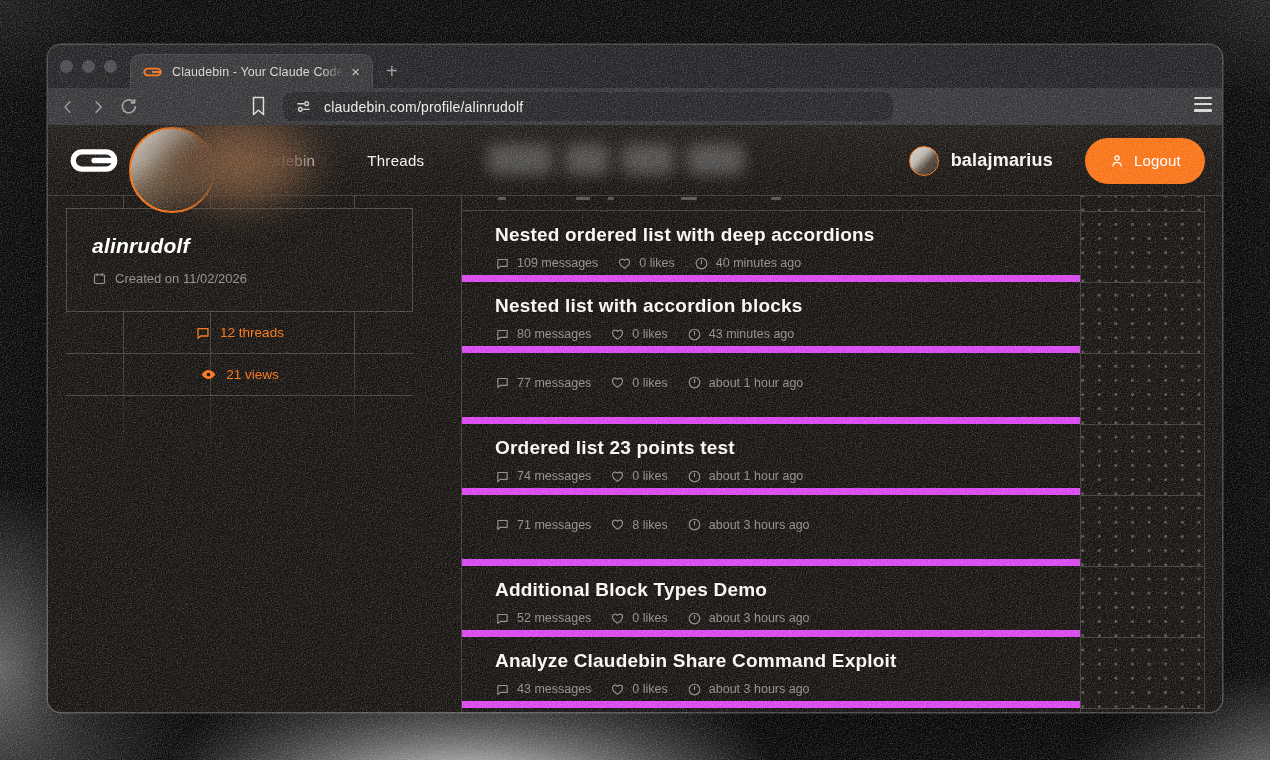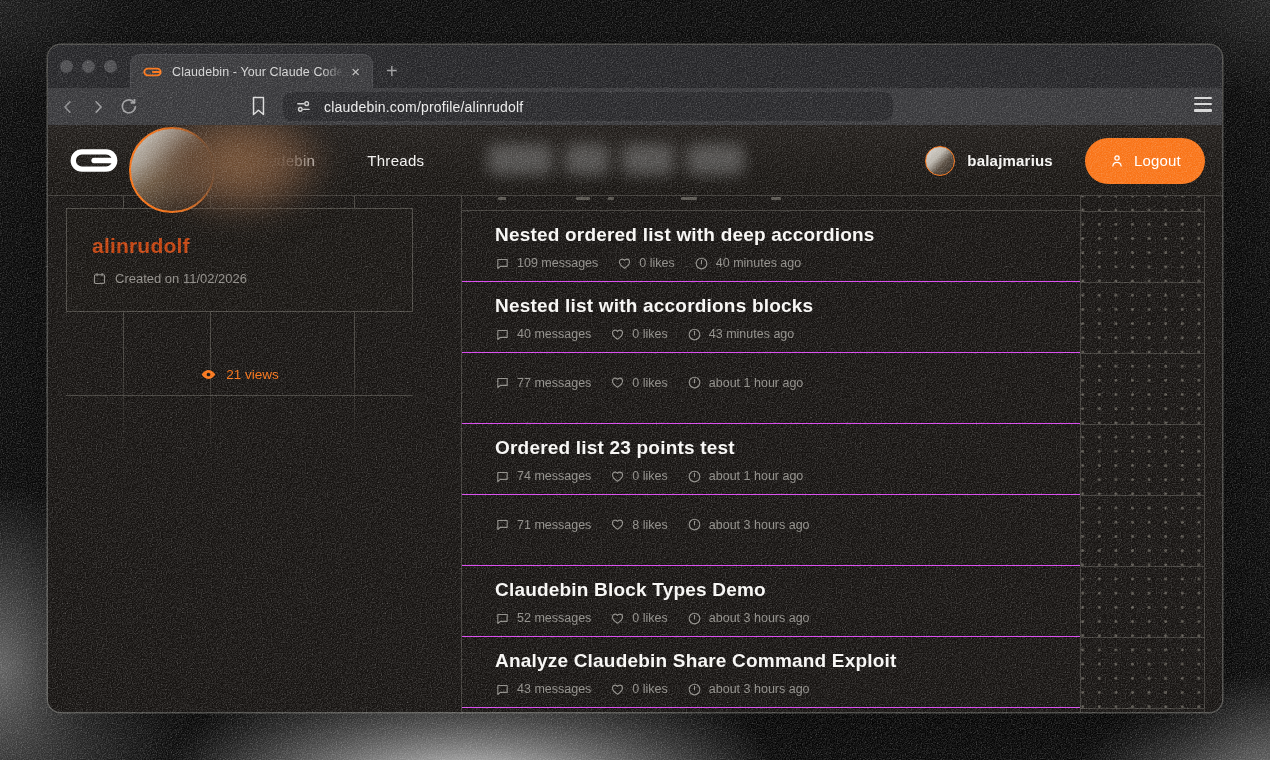--- a/index.html
+++ b/index.html
@@ -46,43 +46,43 @@
   .site-header{position:absolute;left:0;right:0;top:0;height:71px;border-bottom:1px solid #3e3b37;
     background:linear-gradient(180deg,#211d1a, #171411 85%);}
   .logo{position:absolute;left:20px;top:22px;color:#fff;}
   .nav{position:absolute;left:171px;top:0;height:71px;display:flex;align-items:center;gap:52px;}
   .nav-item{display:flex;align-items:center;gap:9px;color:#f2f1ef;font-size:15px;font-weight:500;letter-spacing:.3px;}
   .redact{position:absolute;left:440px;top:19px;display:flex;gap:13px;filter:blur(7px);opacity:.42;}
   .redact i{display:block;height:31px;border-radius:7px;background:#9a9a9a;}
   .header-right{position:absolute;right:17px;top:0;height:71px;display:flex;align-items:center;}
   .user-avatar{width:30px;height:30px;border-radius:50%;border:1.5px solid #f97316;
     background:linear-gradient(135deg,#dcd8d2 0%,#b9b4ab 38%,#564a3e 62%,#29241f 100%);}
-  .user-name{margin-left:12px;color:#f5f4f2;font-size:15px;font-weight:600;letter-spacing:.2px;}
+  .user-name{margin-left:12px;color:#f5f4f2;font-size:18px;font-weight:600;letter-spacing:.2px;}
   .logout{margin-left:32px;height:46px;padding:0 24px;border:none;border-radius:23px;background:#f97316;
     color:#fff;font-size:15px;font-weight:500;display:flex;align-items:center;gap:9px;letter-spacing:.2px;}
 
   .content{position:absolute;left:0;right:0;top:71px;bottom:0;}
 
   
   .sidebar{position:absolute;left:0;top:0;bottom:0;width:413px;}
   .vline{position:absolute;top:0;width:1px;height:262px;
     background:linear-gradient(180deg,#45423d 0%,#45423d 58%,rgba(69,66,61,0) 100%);}
   .profile-card{position:absolute;left:18px;top:12px;width:347px;height:104px;
     border:1px solid #4a4742;background:#171411;padding:25px 0 0 25px;}
-  .profile-name{color:#c2410c;font-size:21px;font-weight:700;letter-spacing:.2px;}
+  .profile-name{color:#ffffff;font-size:21px;font-weight:700;letter-spacing:.2px;font-style:italic;}
   .profile-created{margin-top:13px;display:flex;align-items:center;gap:8px;color:#908d88;font-size:13px;}
   .stat-row{position:absolute;left:18px;width:347px;height:42px;border-bottom:1px solid #45423d;
     display:flex;align-items:center;justify-content:center;gap:9px;color:#f97316;font-size:13.5px;font-weight:500;}
   .page-avatar{position:absolute;left:81px;top:-69px;width:86px;height:86px;border-radius:50%;
     border:2px solid #f97316;
     background:linear-gradient(150deg,#cfcbc4 0%,#a89f93 30%,#6e5a44 52%,#3a2d22 78%,#201a14 100%);}
 
   
   .thread-list{position:absolute;left:413px;top:0;bottom:0;width:619px;border-left:1px solid #413e3a;}
-  .row{position:relative;height:71px;border-bottom:1px solid #d946ef;padding:13px 0 16px 33px;}
+  .row{position:relative;height:71px;border-bottom:7px solid #d946ef;padding:13px 0 16px 33px;}
   .row-partial{position:relative;height:15px;border-bottom:1px solid #413e3a;overflow:hidden;}
   .frag{position:absolute;top:1px;height:3px;background:#57544e;border-radius:1px;}
   .row-title{color:#f7f6f4;font-size:19px;font-weight:600;letter-spacing:.2px;line-height:1.2;}
   .row-meta{margin-top:9px;display:flex;align-items:center;gap:19px;color:#8f8d88;font-size:12.5px;}
   .meta-item{display:flex;align-items:center;gap:7px;}
 
   
   .dot-col{position:absolute;left:1032px;top:0;bottom:0;width:125px;
     border-left:1px solid #413e3a;border-right:1px solid #413e3a;
     background-image:radial-gradient(circle,#5b5750 1.1px, rgba(0,0,0,0) 1.7px);
@@ -203,20 +203,26 @@
             <div class="profile-name">alinrudolf</div>
             <div class="profile-created">
               <svg width="15" height="15" viewBox="0 0 24 24">
                 <rect x="4" y="6" width="16" height="14" rx="2" fill="none" stroke="#908d88" stroke-width="1.8"></rect>
                 <path d="M8 3.5v4M16 3.5v4" stroke="#908d88" stroke-width="1.8" stroke-linecap="round"></path>
               </svg>
               <span>Created on 11/02/2026</span>
             </div>
           </div>
 
+          <div class="stat-row" style="top:116px">
+            <svg width="16" height="16" viewBox="0 0 24 24">
+              <path d="M4.5 5.5h15v11h-11l-4 3.5z" fill="none" stroke="#f97316" stroke-width="1.9" stroke-linejoin="round"></path>
+            </svg>
+            <span>12 threads</span>
+          </div>
           <div class="stat-row" style="top:158px">
             <svg width="17" height="17" viewBox="0 0 24 24">
               <path d="M2.5 12S6 5.8 12 5.8 21.5 12 21.5 12 18 18.2 12 18.2 2.5 12 2.5 12z" fill="#f97316"></path>
               <circle cx="12" cy="12" r="2.6" fill="#161311"></circle>
             </svg>
             <span>21 views</span>
           </div>
 
           <div class="page-avatar"></div>
         </aside>
@@ -249,27 +255,27 @@
                   <svg width="15" height="15" viewBox="0 0 24 24">
                     <circle cx="12" cy="12" r="8.5" fill="none" stroke="#8f8d88" stroke-width="1.8"></circle>
                     <path d="M12 7v5.5" stroke="#8f8d88" stroke-width="1.8" stroke-linecap="round"></path>
                   </svg>
                   <span>40 minutes ago</span>
                 </span>
             </div>
           </div>
 
           <div class="row">
-            <div class="row-title">Nested list with accordions blocks</div>
-            <div class="row-meta">
-              <span class="meta-item">
-                  <svg width="15" height="15" viewBox="0 0 24 24">
-                    <path d="M4.5 5.5h15v11h-11l-4 3.5z" fill="none" stroke="#8f8d88" stroke-width="1.8" stroke-linejoin="round"></path>
-                  </svg>
-                  <span>40 messages</span>
+            <div class="row-title">Nested list with accordion blocks</div>
+            <div class="row-meta">
+              <span class="meta-item">
+                  <svg width="15" height="15" viewBox="0 0 24 24">
+                    <path d="M4.5 5.5h15v11h-11l-4 3.5z" fill="none" stroke="#8f8d88" stroke-width="1.8" stroke-linejoin="round"></path>
+                  </svg>
+                  <span>80 messages</span>
                 </span>
               <span class="meta-item">
                   <svg width="15" height="15" viewBox="0 0 24 24">
                     <path d="M12 19.5S4 14.7 4 9.6C4 6.9 6 5 8.4 5c1.5 0 2.9.8 3.6 2 .7-1.2 2.1-2 3.6-2C18 5 20 6.9 20 9.6c0 5.1-8 9.9-8 9.9z" fill="none" stroke="#8f8d88" stroke-width="1.8" stroke-linejoin="round"></path>
                   </svg>
                   <span>0 likes</span>
                 </span>
               <span class="meta-item">
                   <svg width="15" height="15" viewBox="0 0 24 24">
                     <circle cx="12" cy="12" r="8.5" fill="none" stroke="#8f8d88" stroke-width="1.8"></circle>
@@ -347,21 +353,21 @@
                   <svg width="15" height="15" viewBox="0 0 24 24">
                     <circle cx="12" cy="12" r="8.5" fill="none" stroke="#8f8d88" stroke-width="1.8"></circle>
                     <path d="M12 7v5.5" stroke="#8f8d88" stroke-width="1.8" stroke-linecap="round"></path>
                   </svg>
                   <span>about 3 hours ago</span>
                 </span>
             </div>
           </div>
 
           <div class="row">
-            <div class="row-title">Claudebin Block Types Demo</div>
+            <div class="row-title">Additional Block Types Demo</div>
             <div class="row-meta">
               <span class="meta-item">
                   <svg width="15" height="15" viewBox="0 0 24 24">
                     <path d="M4.5 5.5h15v11h-11l-4 3.5z" fill="none" stroke="#8f8d88" stroke-width="1.8" stroke-linejoin="round"></path>
                   </svg>
                   <span>52 messages</span>
                 </span>
               <span class="meta-item">
                   <svg width="15" height="15" viewBox="0 0 24 24">
                     <path d="M12 19.5S4 14.7 4 9.6C4 6.9 6 5 8.4 5c1.5 0 2.9.8 3.6 2 .7-1.2 2.1-2 3.6-2C18 5 20 6.9 20 9.6c0 5.1-8 9.9-8 9.9z" fill="none" stroke="#8f8d88" stroke-width="1.8" stroke-linejoin="round"></path>

